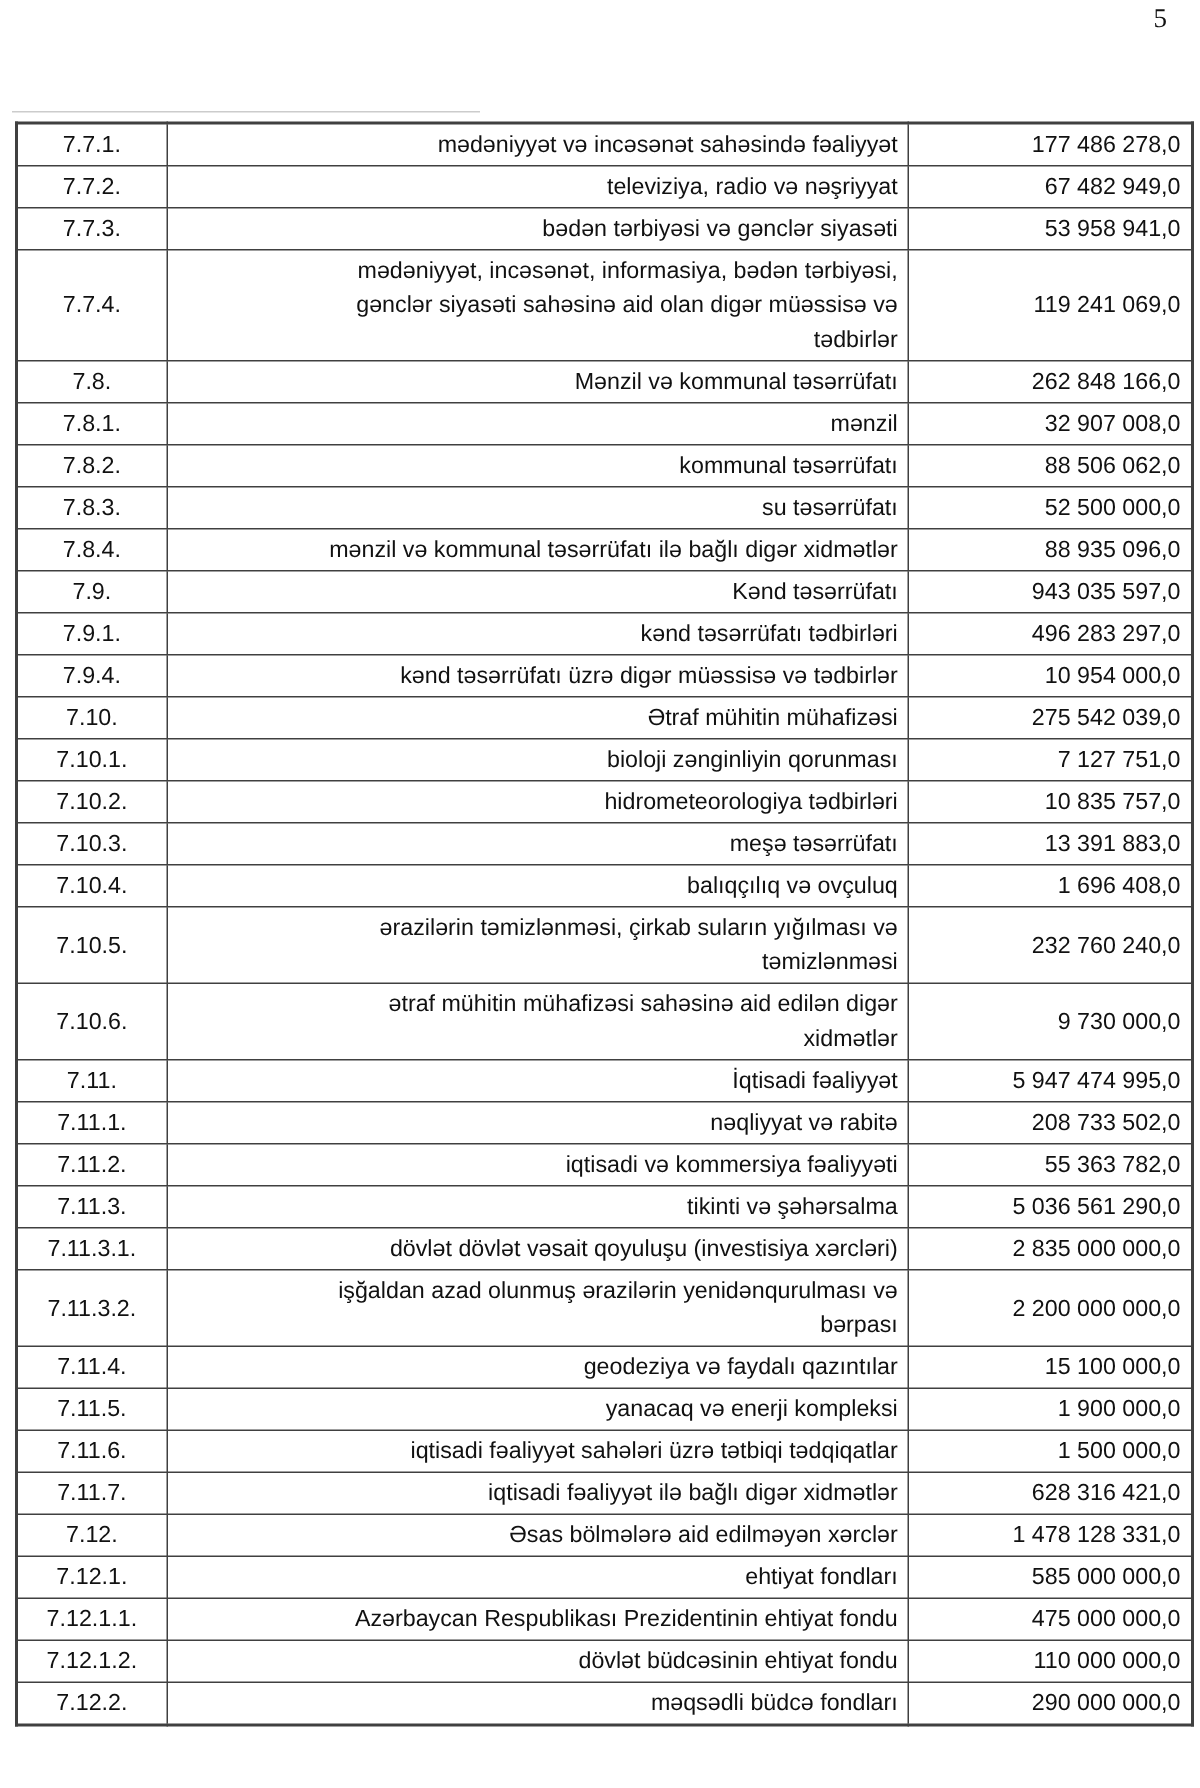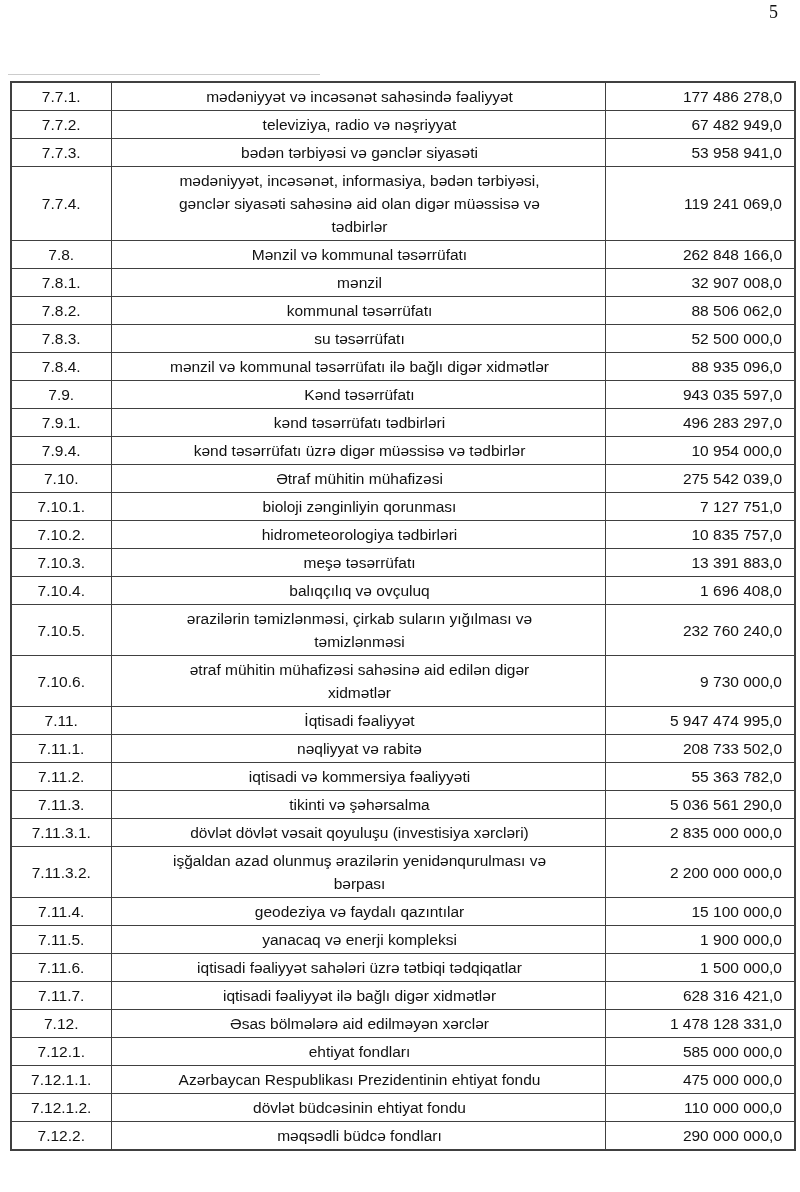--- a/index.html
+++ b/index.html
@@ -44,27 +44,27 @@
     vertical-align: middle;
     overflow: hidden;
   }
   table.budget tr { height: 28px; }
   td.code-cell {
     text-align: center;
     padding: 2px 2px;
     white-space: nowrap;
   }
   td.desc-cell {
-    text-align: center;
+    text-align: right;
     padding: 2px 6px 2px 9px;
     white-space: pre-line;
   }
   td.amount-cell {
     text-align: right;
-    padding: 2px 12px 2px 3px;
+    padding: 2px 7px 2px 3px;
     white-space: nowrap;
   }
 </style>
 </head>
 <body>
 
 <div class="page">
   <div class="page-number">5</div>
 
   <div class="artifact-line"></div>

